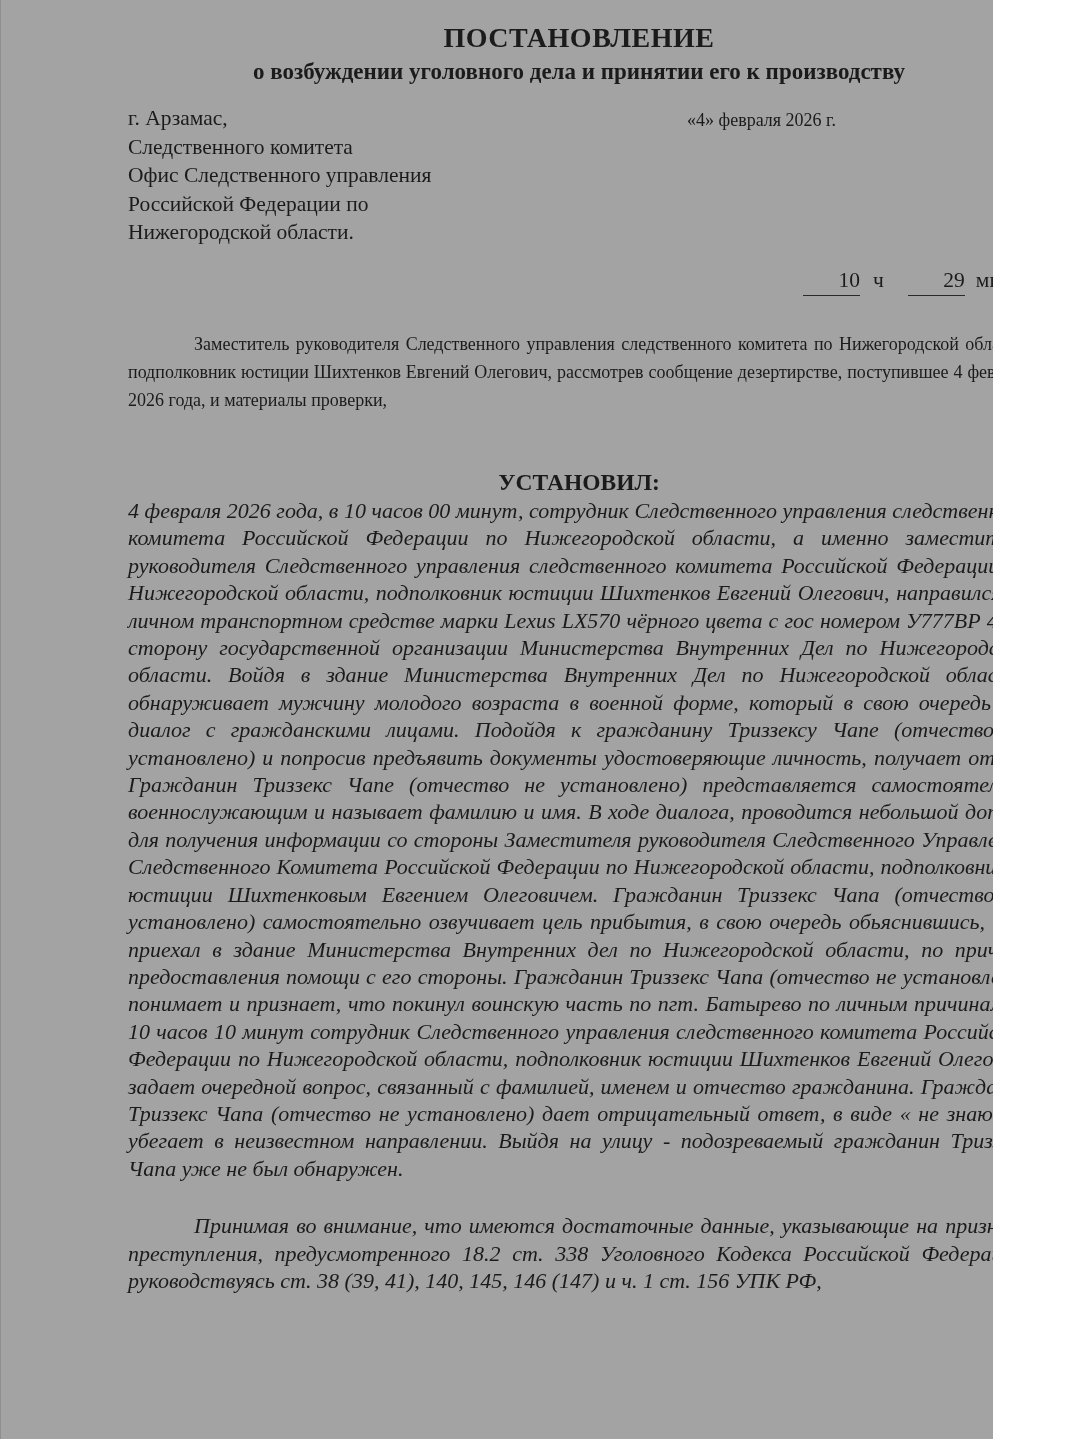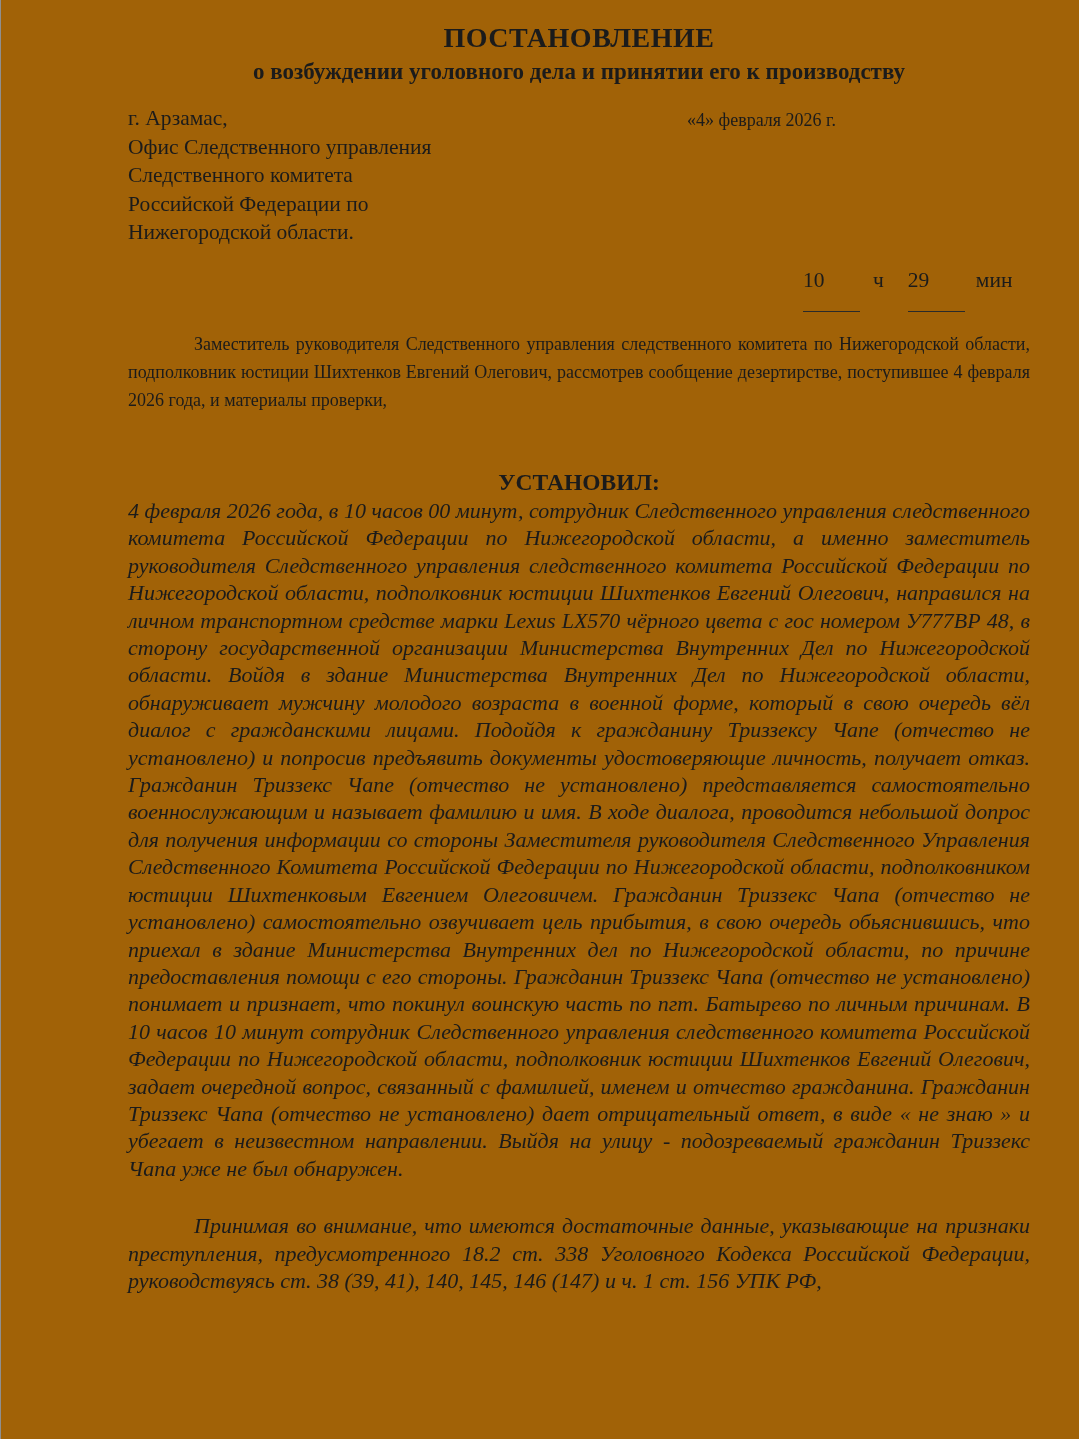--- a/index.html
+++ b/index.html
@@ -1,20 +1,20 @@
 <!DOCTYPE html>
 <html><head>
 <meta charset="utf-8">
 <style>
   html, body { margin: 0; padding: 0; background: #ffffff; }
   .page {
     position: relative;
-    width: 1079px;
+    width: 993px;
     height: 1439px;
-    background: #a16207;
+    background: #a3a3a3;
     font-family: "Liberation Serif", "DejaVu Serif", serif;
     color: #1b1b1b;
     overflow: hidden;
   }
   .edge-line {
     position: absolute;
     left: 0; top: 0;
     width: 1px; height: 100%;
     background: #8f8f8f;
   }
@@ -49,23 +49,23 @@
   .time-row {
     position: absolute;
     left: 803px; top: 268px;
     font-size: 21.5px;
     display: flex;
     align-items: baseline;
   }
   .blank {
     display: inline-block;
     width: 57px;
-    text-align: left;
+    text-align: right;
     border-bottom: 1.6px solid #2a2a2a;
-    padding-bottom: 18px;
+    padding-bottom: 2px;
   }
   .time-label-h { margin-left: 13px; }
   .blank-min { margin-left: 24px; }
   .time-label-min { margin-left: 11px; }
   .intro {
     position: absolute;
     left: 128px; top: 330px; width: 902px;
     margin: 0;
     font-size: 18px;
     line-height: 28px;
@@ -93,22 +93,22 @@
 <body>
 
 <div class="page">
   <div class="edge-line"></div>
 
   <h1 class="doc-title">ПОСТАНОВЛЕНИЕ</h1>
   <h2 class="doc-subtitle">о возбуждении уголовного дела и принятии его к производству</h2>
 
   <div class="address">
     <div>г. Арзамас,</div>
+    <div>Следственного комитета</div>
     <div>Офис Следственного управления</div>
-    <div>Следственного комитета</div>
     <div>Российской Федерации по</div>
     <div>Нижегородской области.</div>
   </div>
 
   <div class="date">«4» февраля 2026 г.</div>
 
   <div class="time-row">
     <span class="blank">10</span>
     <span class="time-label-h">ч</span>
     <span class="blank blank-min">29</span>

